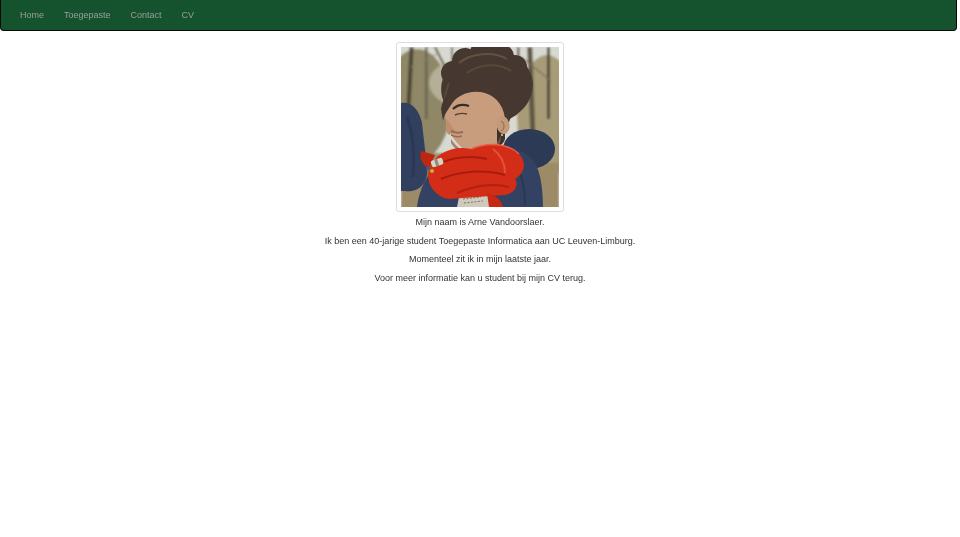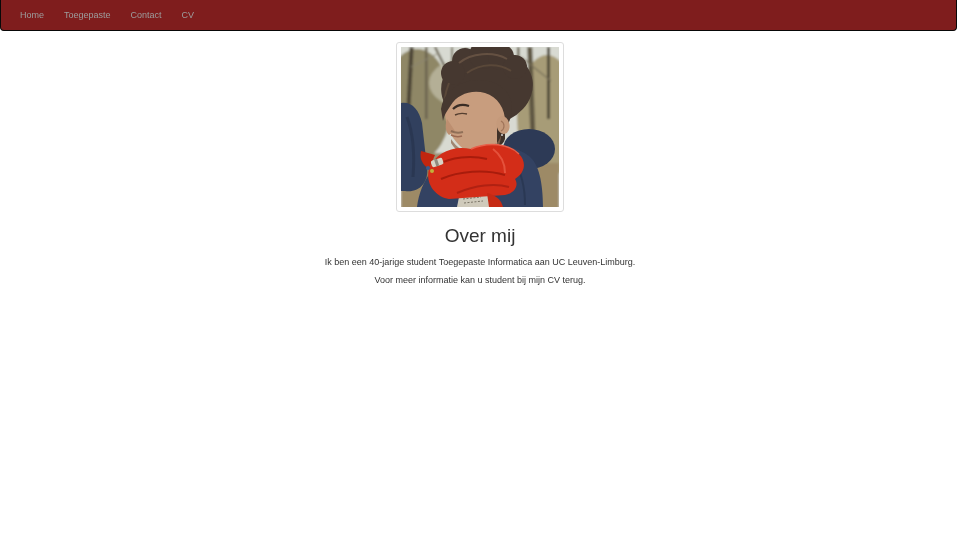--- a/index.html
+++ b/index.html
@@ -13,21 +13,21 @@
     width: 960px;
     height: 537px;
     position: relative;
     overflow: hidden;
     background: #ffffff;
   }
   
   .navbar {
     height: 31px;
     margin-right: 3px;
-    background: #7f1d1d;
+    background: #14532d;
     border: 1px solid #080808;
     border-top: none;
     border-radius: 0 0 4px 4px;
     box-sizing: border-box;
   }
   .nav-items {
     display: flex;
     align-items: stretch;
     height: 100%;
     padding-left: 9px;
@@ -162,21 +162,22 @@
           <path d="M28,122 C22,118 18,112 20,104 L34,108 Z" fill="#c0260f"></path>
           <path d="M86,146 C94,148 100,152 102,160 L88,160 Z" fill="#c62a14"></path>
           <rect x="30" y="112" width="12" height="7" rx="2" fill="#d9d4c6" transform="rotate(-18 36 115)"></rect>
           <rect x="34" y="112" width="3" height="7" fill="#8f8b7e" transform="rotate(-18 36 115)"></rect>
           <circle cx="27" cy="121" r="2" fill="#3a5a8c"></circle>
           <circle cx="31" cy="124" r="2" fill="#c2b23a"></circle>
         </g>
       </svg>
     </div>
 
-    <h1 class="about-title">Over mij</h1>
 
     <div class="about-paragraphs">
+        <p>Mijn naam is Arne Vandoorslaer.</p>
         <p>Ik ben een 40-jarige student Toegepaste Informatica aan UC Leuven-Limburg.</p>
+        <p>Momenteel zit ik in mijn laatste jaar.</p>
         <p>Voor meer informatie kan u student bij mijn CV terug.</p>
       </div>
 
   </main>
 </div>
 
 </body></html>

